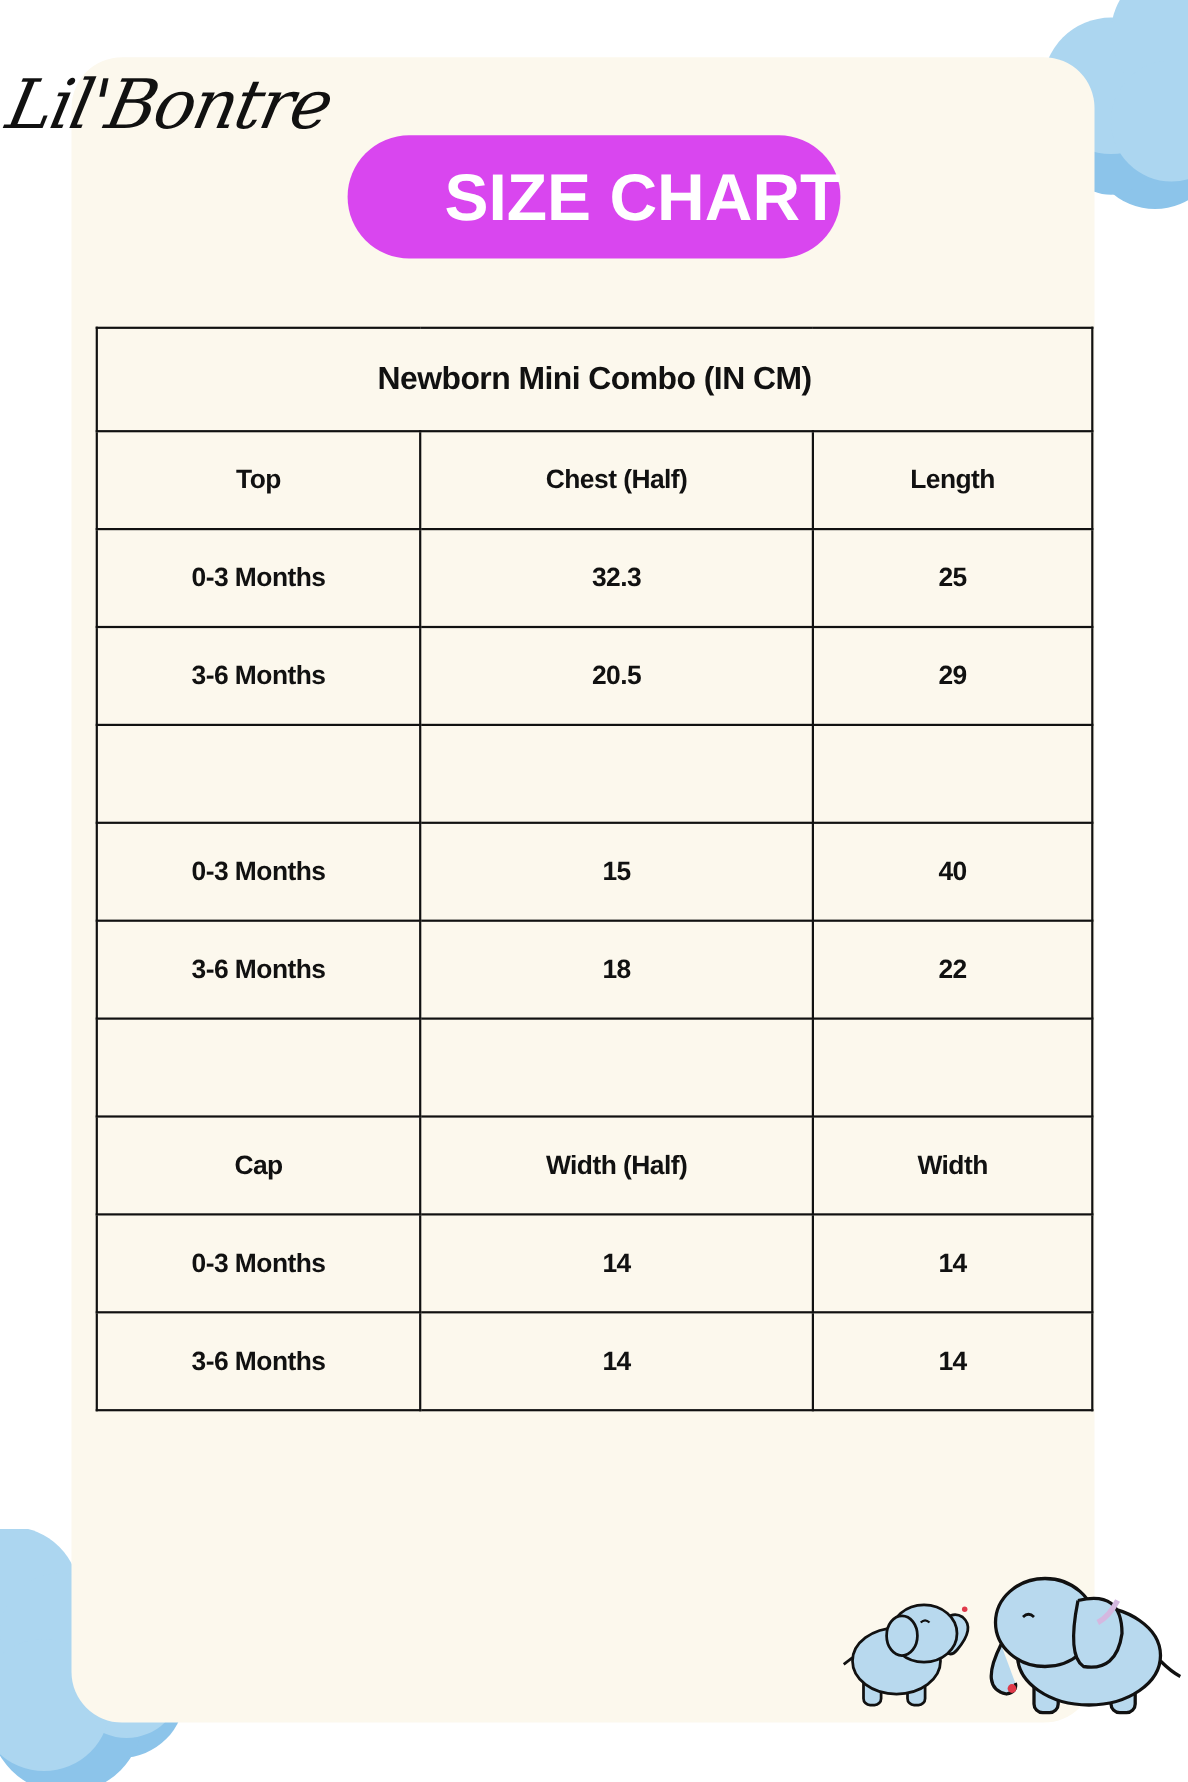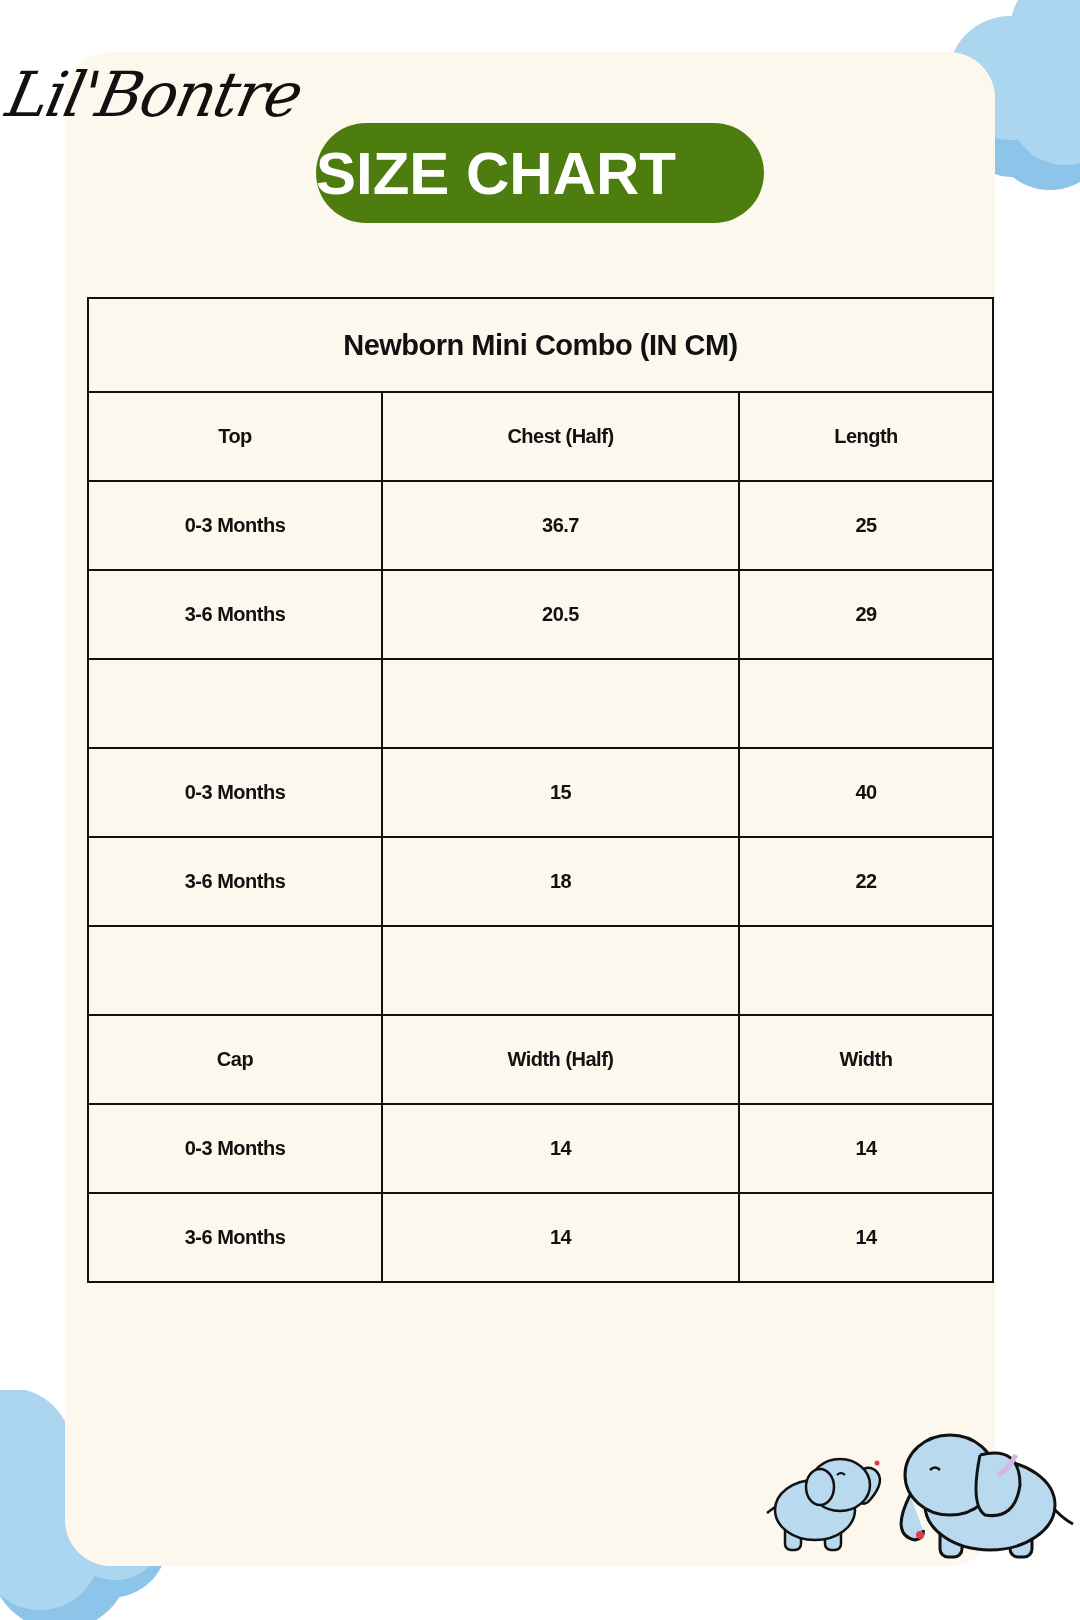--- a/index.html
+++ b/index.html
@@ -16,36 +16,36 @@
   .logo {
     position:absolute; left:0px; top:38px; width:300px; height:120px;
   }
   .logo-text {
     position:absolute; left:8px; top:20px;
     font-family:"DejaVu Serif", serif; font-style:italic;
     font-size:62px; color:#111; letter-spacing:-2px;
     transform:skewX(-12deg);
   }
   .title-pill {
-    position:absolute; left:316px; top:123px; width:448px; height:100px;
-    background:#4d7c0f; border-radius:56px;
-    display:flex; align-items:center; justify-content:flex-start;
+    position:absolute; left:316px; top:123px; width:448px; height:112px;
+    background:#d946ef; border-radius:56px;
+    display:flex; align-items:center; justify-content:flex-end;
   }
   .title-pill span {
     color:#ffffff; font-weight:bold; font-size:60px; letter-spacing:0px;
     font-family:"Liberation Sans", sans-serif;
   }
   table.size {
     position:absolute; left:87px; top:297px; width:905px;
     border-collapse:collapse; table-layout:fixed;padding-left:20px;
   }
   table.size td {
     border:2.5px solid #111; text-align:center; vertical-align:middle;
     font-family:"Liberation Sans", sans-serif; font-weight:bold;
-    font-size:20px; color:#111; height:87px; padding:0;
+    font-size:24px; color:#111; height:87px; padding:0;
     letter-spacing:-0.5px;
   }
   table.size tr.caption td { height:92px; font-size:29px; }
   .col1 { width:294px; } .col2 { width:357px; } .col3 { width:254px; }
   .elephants { position:absolute; left:765px; top:1425px; }
 </style>
 </head>
 <body>
 
 <svg class="cloud" style="left:940px; top:0px;" width="140" height="200" viewBox="0 0 140 200">
@@ -86,21 +86,21 @@
     <td colspan="3">Newborn Mini Combo (IN CM)</td>
   </tr>
 
   <tr>
     <td>Top</td>
     <td>Chest (Half)</td>
     <td>Length</td>
   </tr>
   <tr>
     <td>0-3 Months</td>
-    <td>36.7</td>
+    <td>32.3</td>
     <td>25</td>
   </tr>
   <tr>
     <td>3-6 Months</td>
     <td>20.5</td>
     <td>29</td>
   </tr>
   <tr>
     <td></td>
         <td></td>

